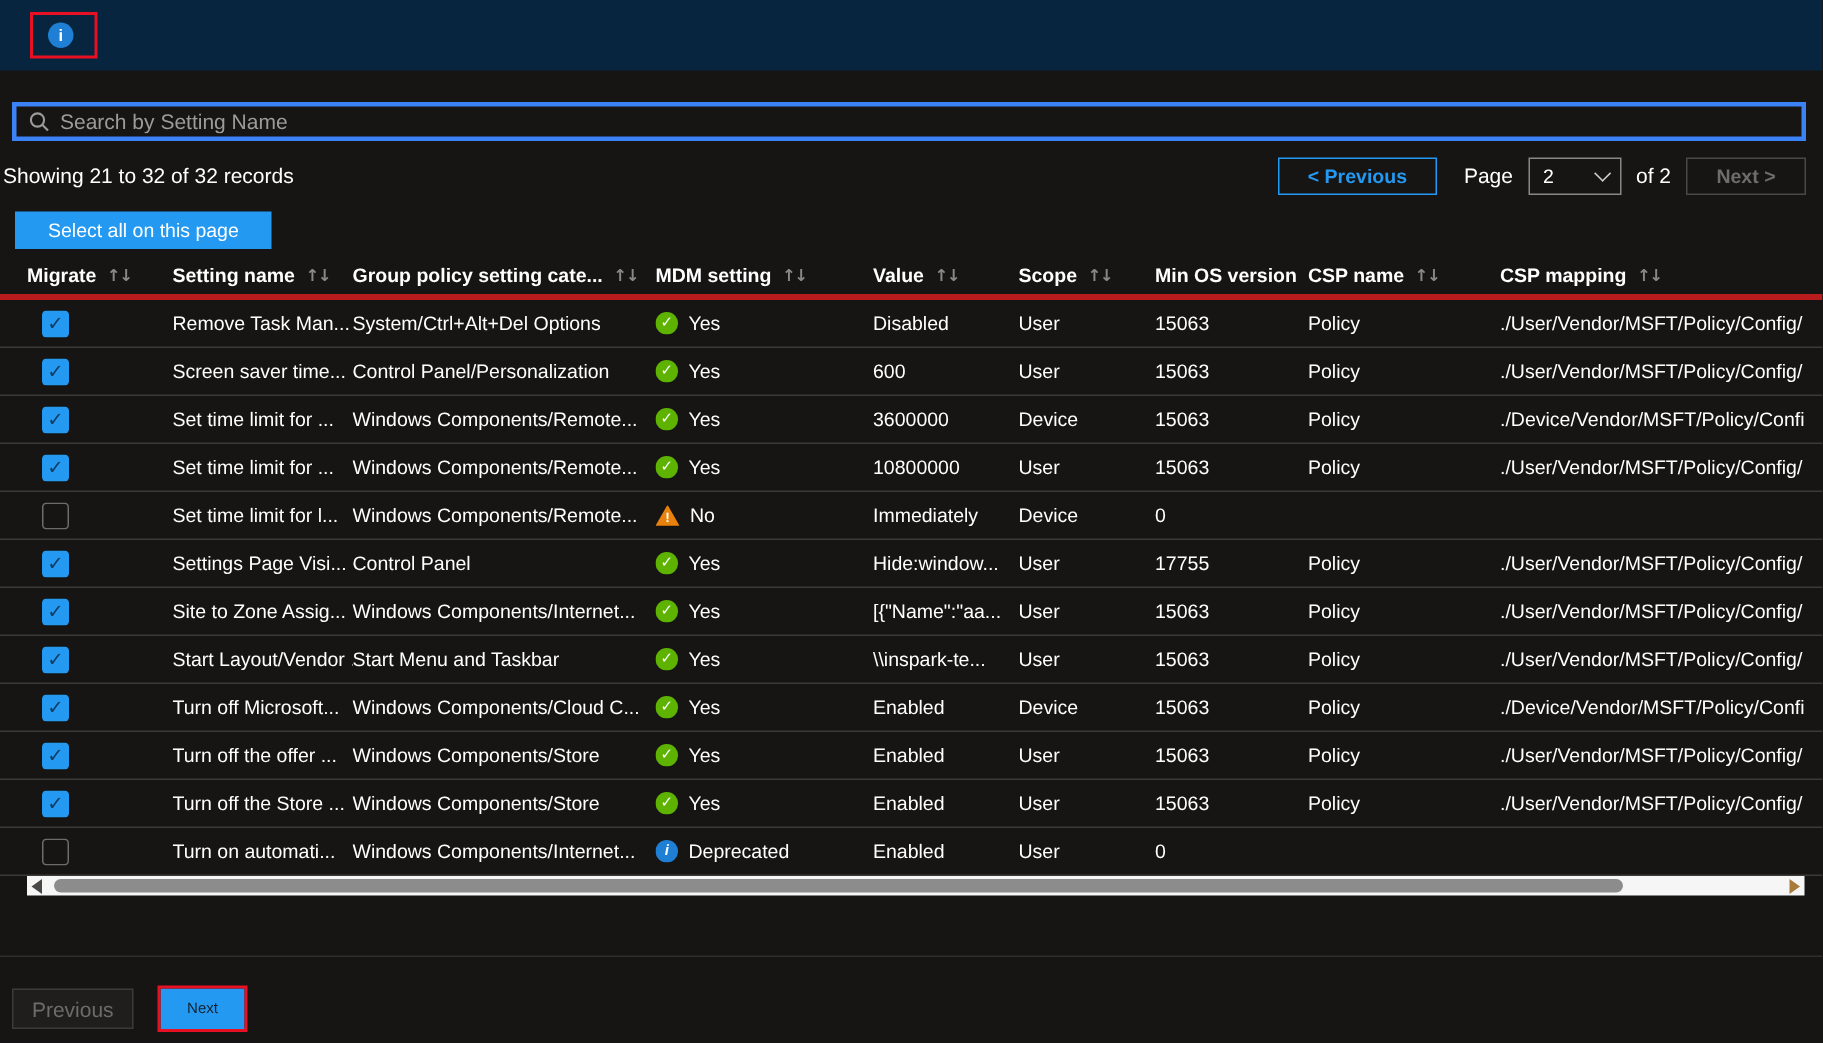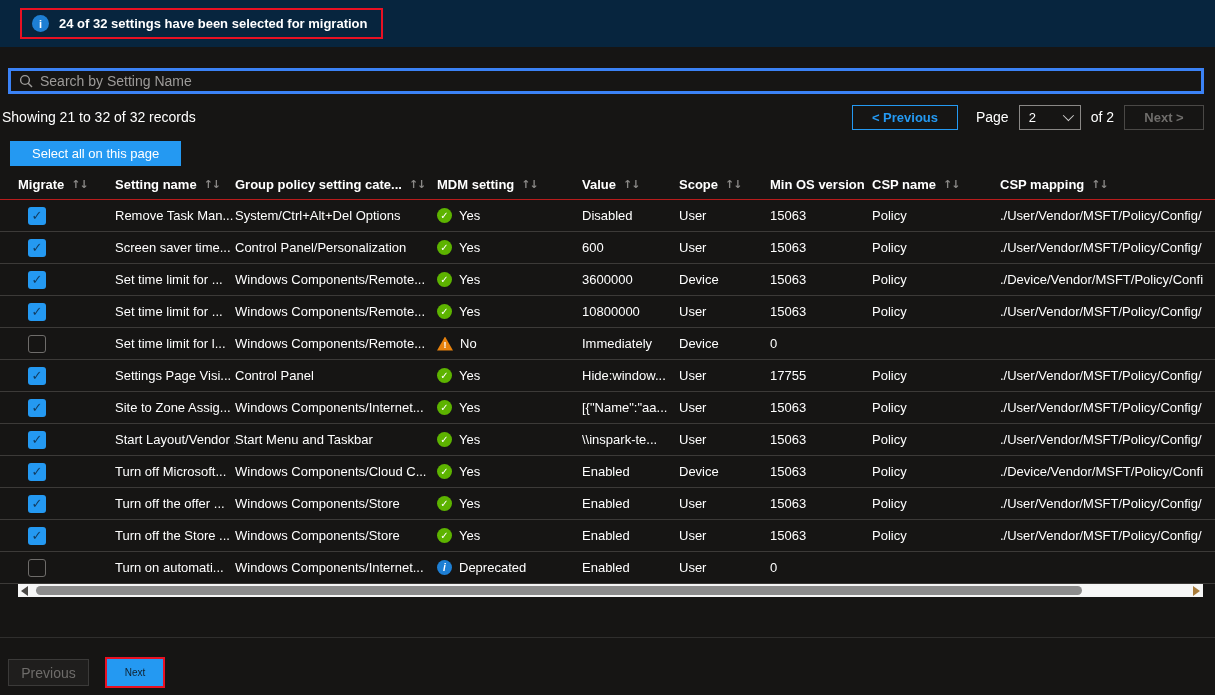--- a/index.html
+++ b/index.html
@@ -84,21 +84,21 @@
     cursor:pointer; font-family:inherit;
   }
 
   .grid-row {
     display:grid;
     grid-template-columns:97px 120px 202px 145px 97px 91px 102px 128px minmax(0,1fr);
     align-items:center;
   }
   .thead {
     margin-top:4px; height:30px;
-    border-bottom:1px solid #b91c1c;
+    border-bottom:4px solid #b91c1c;
     padding-left:18px;
   }
   .th {
     font-weight:700; font-size:13px; color:#fff;
     white-space:nowrap; overflow:hidden;
     display:flex; align-items:center; gap:7px; cursor:pointer;
   }
   .sort-icon { color:#8a8886; font-size:11px; letter-spacing:-1px; font-family:"DejaVu Sans",sans-serif; }
   .tbody { padding-left:0; }
   .tr {
@@ -184,21 +184,20 @@
   }
 </style>
 </head>
 <body>
 
 
 
 <div class="banner">
   <div class="banner-box">
     <span class="info-circle">i</span>
-    <span class="banner-text">24 of 32 settings have been selected for migration</span>
   </div>
 </div>
 
 <div class="search-row">
   <div class="search-box">
     <svg width="14" height="14" viewBox="0 0 14 14">
       <circle cx="6" cy="6" r="4.4" fill="none" stroke="#9d9b99" stroke-width="1.4"></circle>
       <line x1="9.2" y1="9.2" x2="13" y2="13" stroke="#9d9b99" stroke-width="1.4"></line>
     </svg>
     <input placeholder="Search by Setting Name" style="">

